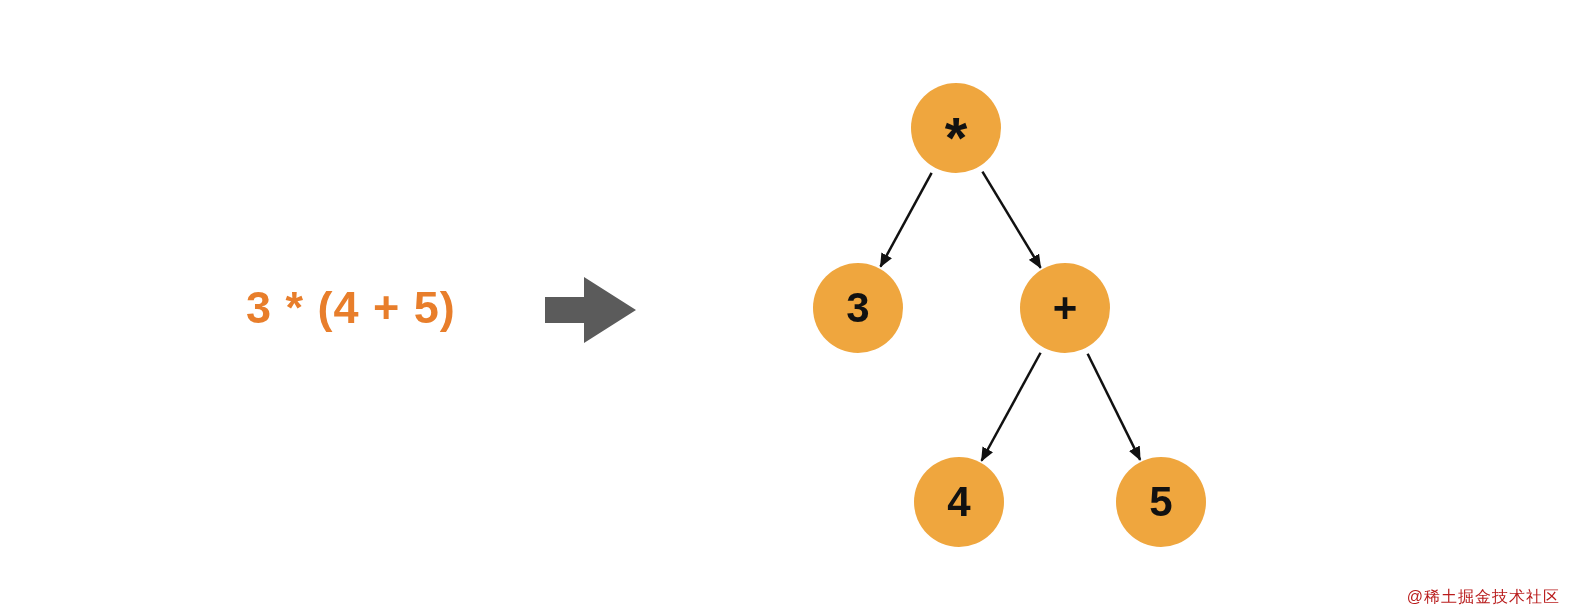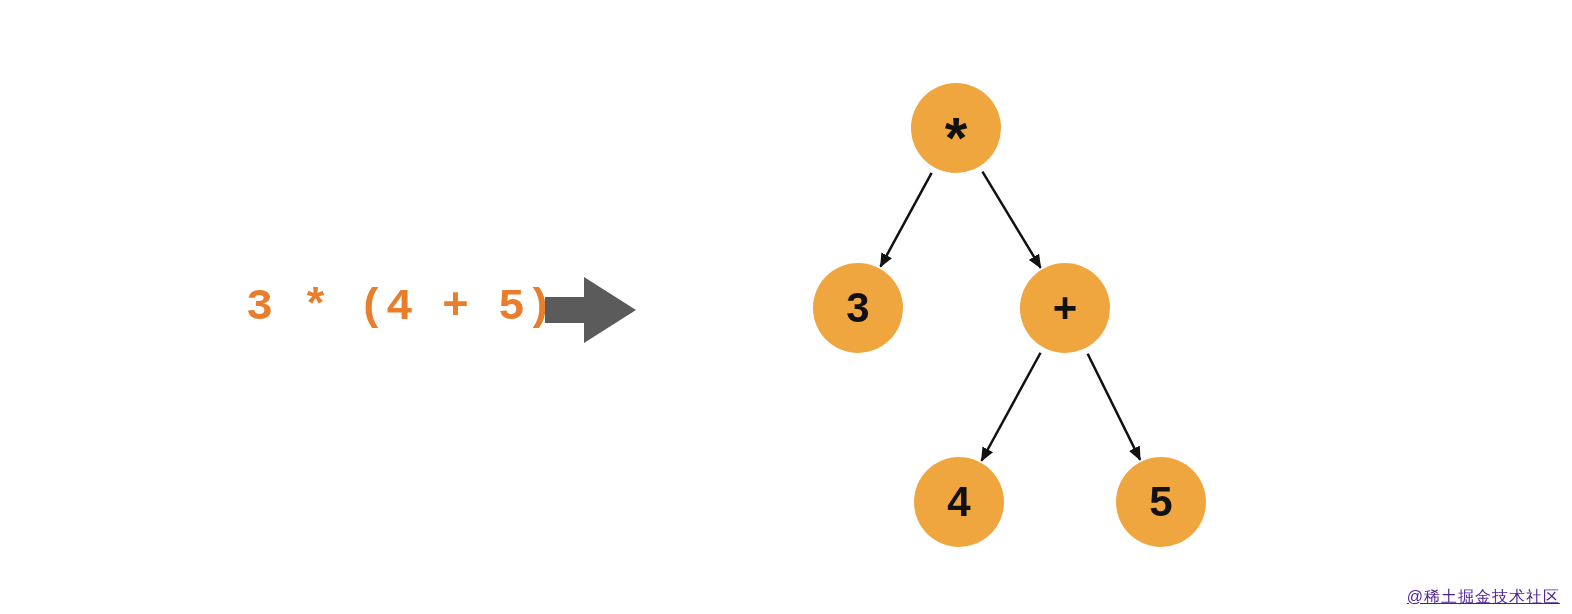--- a/index.html
+++ b/index.html
@@ -13,21 +13,20 @@
   }
   .expression {
     position: absolute;
     left: 246px;
     top: 283px;
     font-size: 45px;
     font-weight: bold;
     line-height: 50px;
     letter-spacing: 1px;
     white-space: nowrap;
-    font-family: Liberation Mono, monospace;
   }
   .block-arrow {
     position: absolute;
     left: 545px;
     top: 276px;
     width: 92px;
     height: 68px;
   }
   .tree-lines {
     position: absolute;
@@ -94,15 +93,15 @@
         <span class="node-label" style="color: rgb(17, 17, 17);">+</span>
       </div>
       <div class="tree-node" style="left: 914px; top: 457px; width: 90px; height: 90px; background: rgb(239, 166, 62);">
         <span class="node-label" style="color: rgb(17, 17, 17);">4</span>
       </div>
       <div class="tree-node" style="left: 1116px; top: 457px; width: 90px; height: 90px; background: rgb(239, 166, 62);">
         <span class="node-label" style="color: rgb(17, 17, 17);">5</span>
       </div>
     </div>
 
-  <div class="watermark" style="color: #4c1d95; text-decoration: underline;">@稀土掘金技术社区</div>
+  <div class="watermark" style="color: #b91c1c;">@稀土掘金技术社区</div>
 
 </div>
 
 </body></html>

